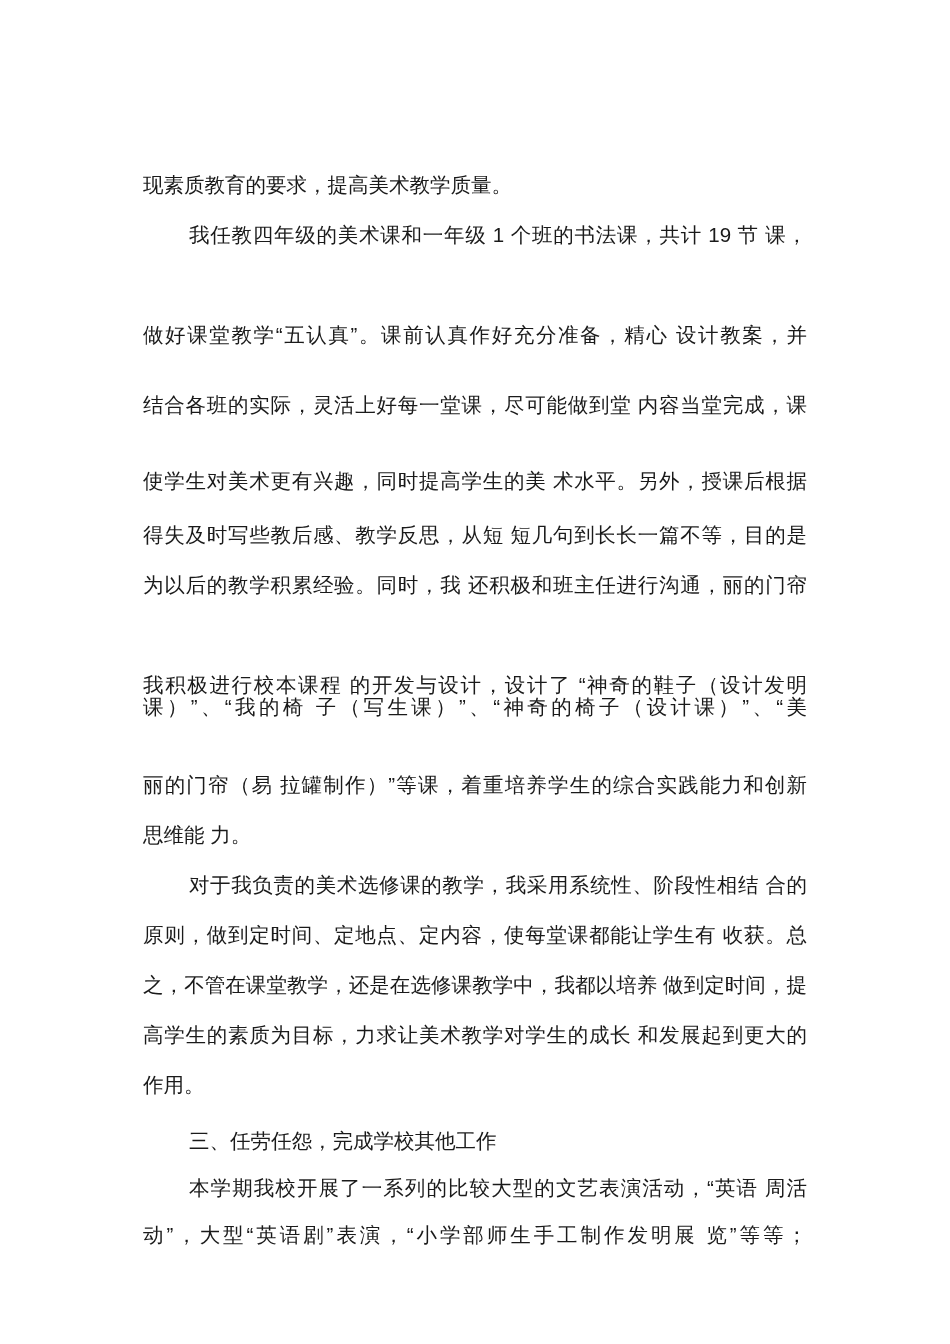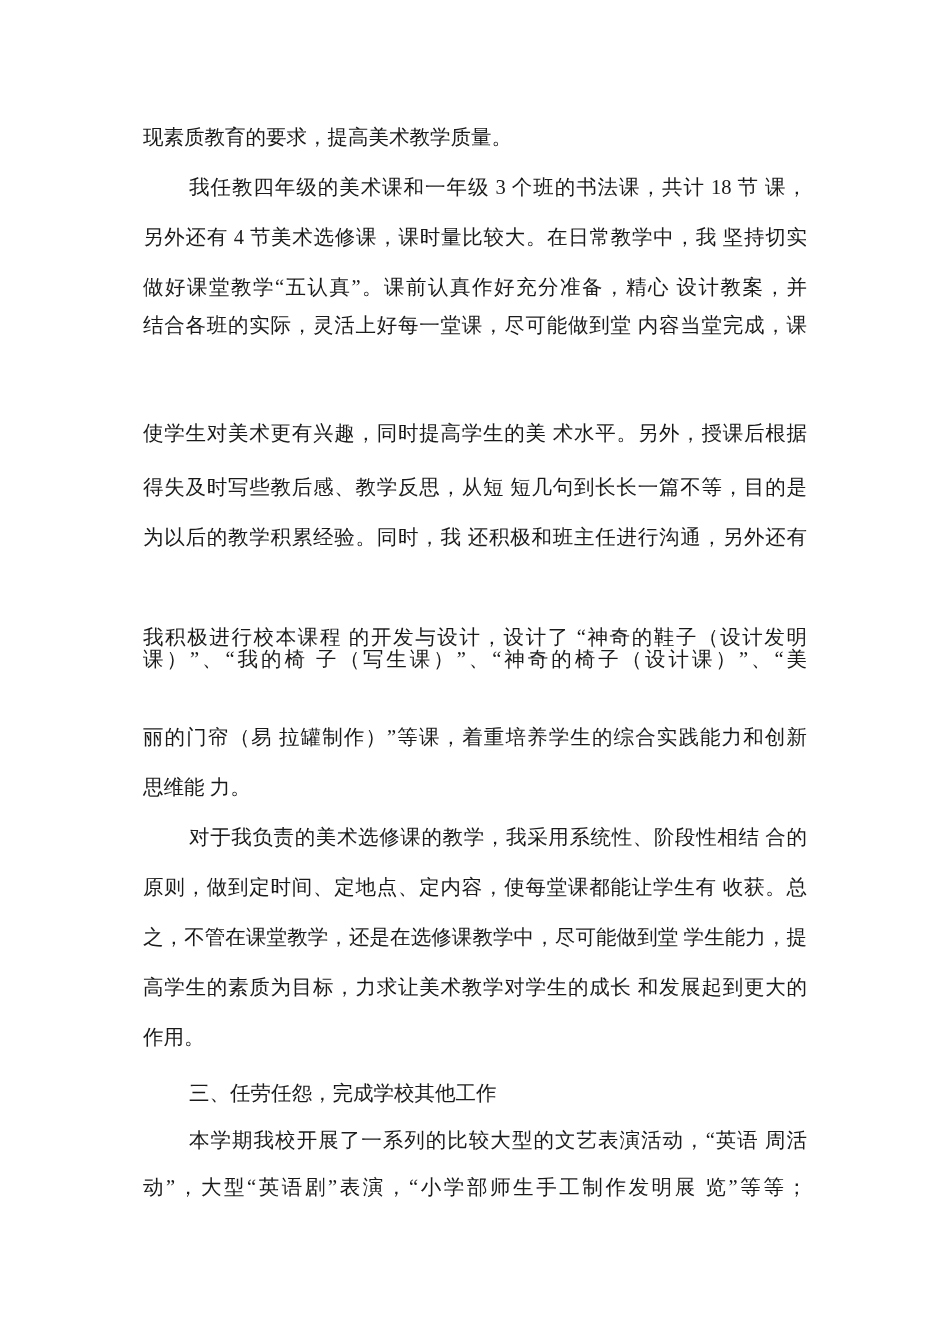--- a/index.html
+++ b/index.html
@@ -2,49 +2,49 @@
 <html><head>
 <meta charset="utf-8">
 <style>
   html, body { margin: 0; padding: 0; background: #ffffff; }
   body { width: 950px; height: 1344px; position: relative; overflow: hidden; }
   .page { position: absolute; left: 0; top: 0; width: 950px; height: 1344px; background: #fff; }
   .line {
     position: absolute;
     left: 143px;
     width: 664px;
-    font-family: Liberation Serif, serif;
+    font-family: Liberation Sans, sans-serif;
     font-size: 20.5px;
     line-height: 26px;
     color: #1a1a1a;
     white-space: nowrap;
     text-align: justify;
     text-align-last: justify;
     letter-spacing: 0;
+    margin-top: 48px;
   }
   .line.last { text-align-last: left; }
   .line.indent { left: 189px; width: 618px; }
 </style>
 </head>
 <body>
 
 <div class="page">
   <div class="line last" style="top:124px">现素质教育的要求，提高美术教学质量。</div>
-  <div class="line indent" style="top:174px">我任教四年级的美术课和一年级 3 个班的书法课，共计 18 节 课，</div>
-  <div class="line" style="top:224px">另外还有 4 节美术选修课，课时量比较大。在日常教学中，我 坚持切实</div>
+  <div class="line indent" style="top:174px">我任教四年级的美术课和一年级 1 个班的书法课，共计 19 节 课，</div>
   <div class="line" style="top:274px">做好课堂教学“五认真”。课前认真作好充分准备，精心 设计教案，并</div>
-  <div class="line" style="top:312px">结合各班的实际，灵活上好每一堂课，尽可能做到堂 内容当堂完成，课</div>
+  <div class="line" style="top:344px">结合各班的实际，灵活上好每一堂课，尽可能做到堂 内容当堂完成，课</div>
   <div class="line" style="top:420px">使学生对美术更有兴趣，同时提高学生的美 术水平。另外，授课后根据</div>
   <div class="line" style="top:474px">得失及时写些教后感、教学反思，从短 短几句到长长一篇不等，目的是</div>
-  <div class="line" style="top:524px">为以后的教学积累经验。同时，我 还积极和班主任进行沟通，另外还有</div>
+  <div class="line" style="top:524px">为以后的教学积累经验。同时，我 还积极和班主任进行沟通，丽的门帘</div>
   <div class="line" style="top:624px">我积极进行校本课程 的开发与设计，设计了 “神奇的鞋子（设计发明</div>
   <div class="line" style="top:646px">课）”、“我的椅 子（写生课）”、“神奇的椅子（设计课）”、“美</div>
   <div class="line" style="top:724px">丽的门帘（易 拉罐制作）”等课，着重培养学生的综合实践能力和创新</div>
   <div class="line last" style="top:774px">思维能 力。</div>
   <div class="line indent" style="top:824px">对于我负责的美术选修课的教学，我采用系统性、阶段性相结 合的</div>
   <div class="line" style="top:874px">原则，做到定时间、定地点、定内容，使每堂课都能让学生有 收获。总</div>
-  <div class="line" style="top:924px">之，不管在课堂教学，还是在选修课教学中，尽可能做到堂 学生能力，提</div>
+  <div class="line" style="top:924px">之，不管在课堂教学，还是在选修课教学中，我都以培养 做到定时间，提</div>
   <div class="line last" style="top:1024px">作用。</div>
   <div class="line" style="top:974px">高学生的素质为目标，力求让美术教学对学生的成长 和发展起到更大的</div>
   <div class="line indent" style="top:1127px">本学期我校开展了一系列的比较大型的文艺表演活动，“英语 周活</div>
   <div class="line indent last" style="top:1080px">三、任劳任怨，完成学校其他工作</div>
   <div class="line" style="top:1174px">动”，大型“英语剧”表演，“小学部师生手工制作发明展 览”等等；</div>
 </div>
 
 </body></html>

